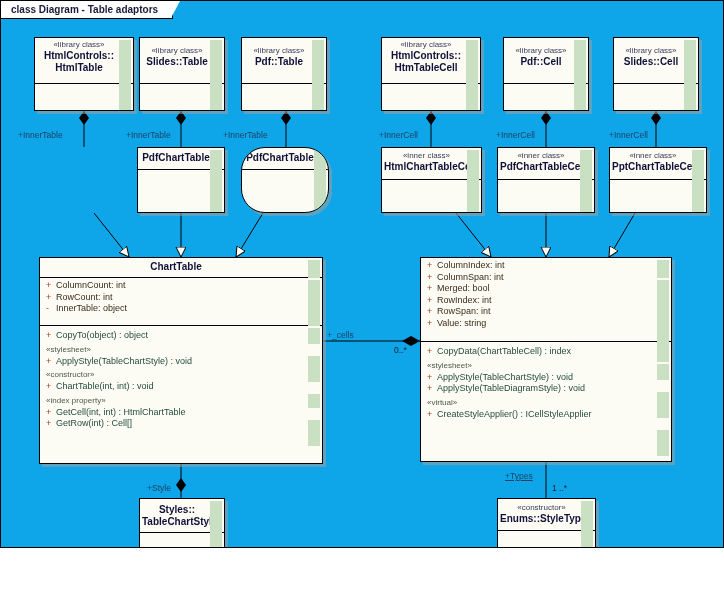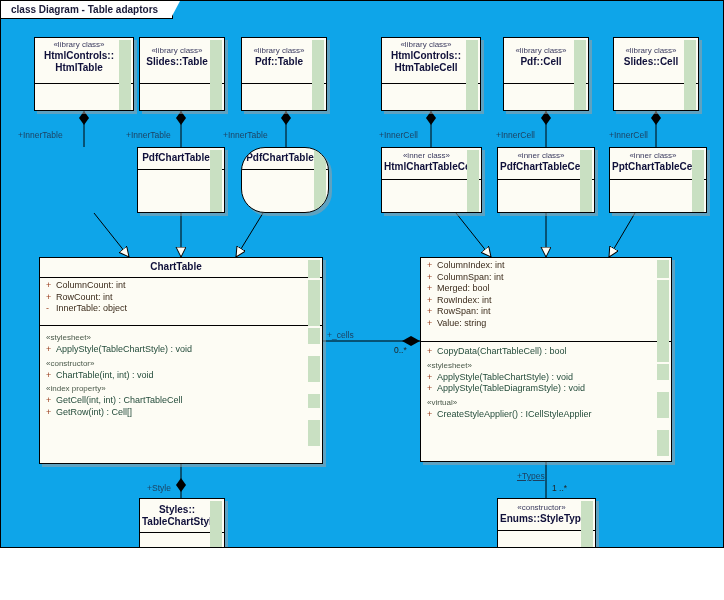--- a/index.html
+++ b/index.html
@@ -326,34 +326,37 @@
       </div>
       <div class="member">
         <span class="vis">+</span><span class="mname">RowCount:  int</span>
       </div>
       <div class="member">
         <span class="vis">-</span><span class="mname">InnerTable:  object</span>
       </div>
     </div>
 
     <div class="uml-compartment last" style="height:137px; padding-top:4px;">
+      <div class="member op">
+        <span class="vis">+</span><span>CopyTo(object) : object</span>
+      </div>
 
       <div class="stereo-line">«stylesheet»</div>
       <div class="member op">
         <span class="vis">+</span><span>ApplyStyle(TableChartStyle) : void</span>
       </div>
 
       <div class="stereo-line">«constructor»</div>
       <div class="member op">
         <span class="vis">+</span><span>ChartTable(int, int) : void</span>
       </div>
 
       <div class="stereo-line">«index property»</div>
       <div class="member op">
-        <span class="vis">+</span><span>GetCell(int, int) : ChartTableCell</span>
+        <span class="vis">+</span><span>GetCell(int, int) : HtmlChartTable</span>
       </div>
       <div class="member op">
         <span class="vis">+</span><span>GetRow(int) : Cell[]</span>
       </div>
     </div>
 
     <div class="green-strip" style="top:2px; height:18px;"></div>
     <div class="green-strip" style="top:22px; height:46px;"></div>
     <div class="green-strip" style="top:70px; height:16px;"></div>
     <div class="green-strip" style="top:98px; height:26px;"></div>
@@ -380,21 +383,21 @@
       <div class="member">
         <span class="vis">+</span><span class="mname">RowSpan:  int</span>
       </div>
       <div class="member">
         <span class="vis">+</span><span class="mname">Value:  string</span>
       </div>
     </div>
 
     <div class="uml-compartment last" style="height:99px; padding-top:4px;">
       <div class="member op">
-        <span class="vis">+</span><span>CopyData(ChartTableCell) : bool</span>
+        <span class="vis">+</span><span>CopyData(ChartTableCell) : index</span>
       </div>
 
       <div class="stereo-line">«stylesheet»</div>
       <div class="member op">
         <span class="vis">+</span><span>ApplyStyle(TableChartStyle) : void</span>
       </div>
       <div class="member op">
         <span class="vis">+</span><span>ApplyStyle(TableDiagramStyle) : void</span>
       </div>
 
@@ -418,21 +421,21 @@
 
   <div class="uml" style="left:138px; top:497px; width:86px; height:66px;">
     <div class="uml-head" style="height:34px; padding-top:5px;">
       <span class="cname">Styles::</span>
       <span class="cname">TableChartStyle</span>
     </div>
     <div class="uml-body" style="height:30px;"></div>
     <div class="green-strip" style="top:2px; height:62px;"></div>
   </div>
 
-  <div class="edge-label" style="left:516px; top:470px;text-decoration:underline;">+Types</div>
+  <div class="edge-label" style="left:504px; top:470px;text-decoration:underline;">+Types</div>
   <div class="mult-label" style="left:551px; top:482px;">1 ..*</div>
 
   <div class="uml" style="left:496px; top:497px; width:99px; height:66px;">
     <div class="uml-head" style="height:32px; padding-top:4px;">
       <span class="stereo">«constructor»</span>
       <span class="cname">Enums::StyleType</span>
     </div>
     <div class="uml-body" style="height:32px;"></div>
     <div class="green-strip" style="top:2px; height:62px;"></div>
   </div>

